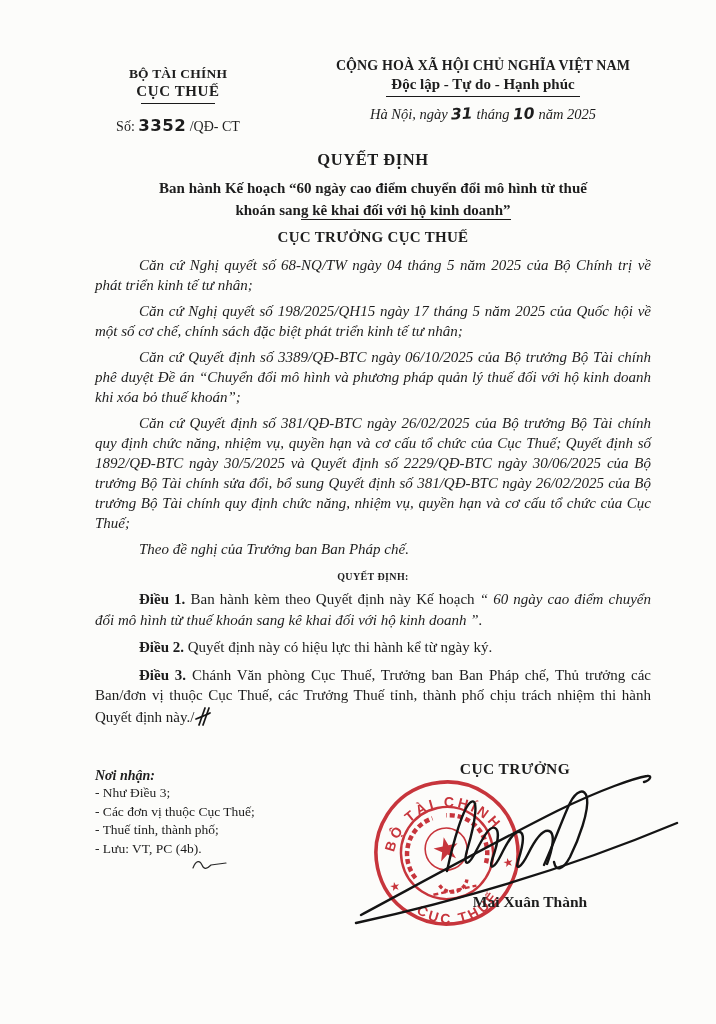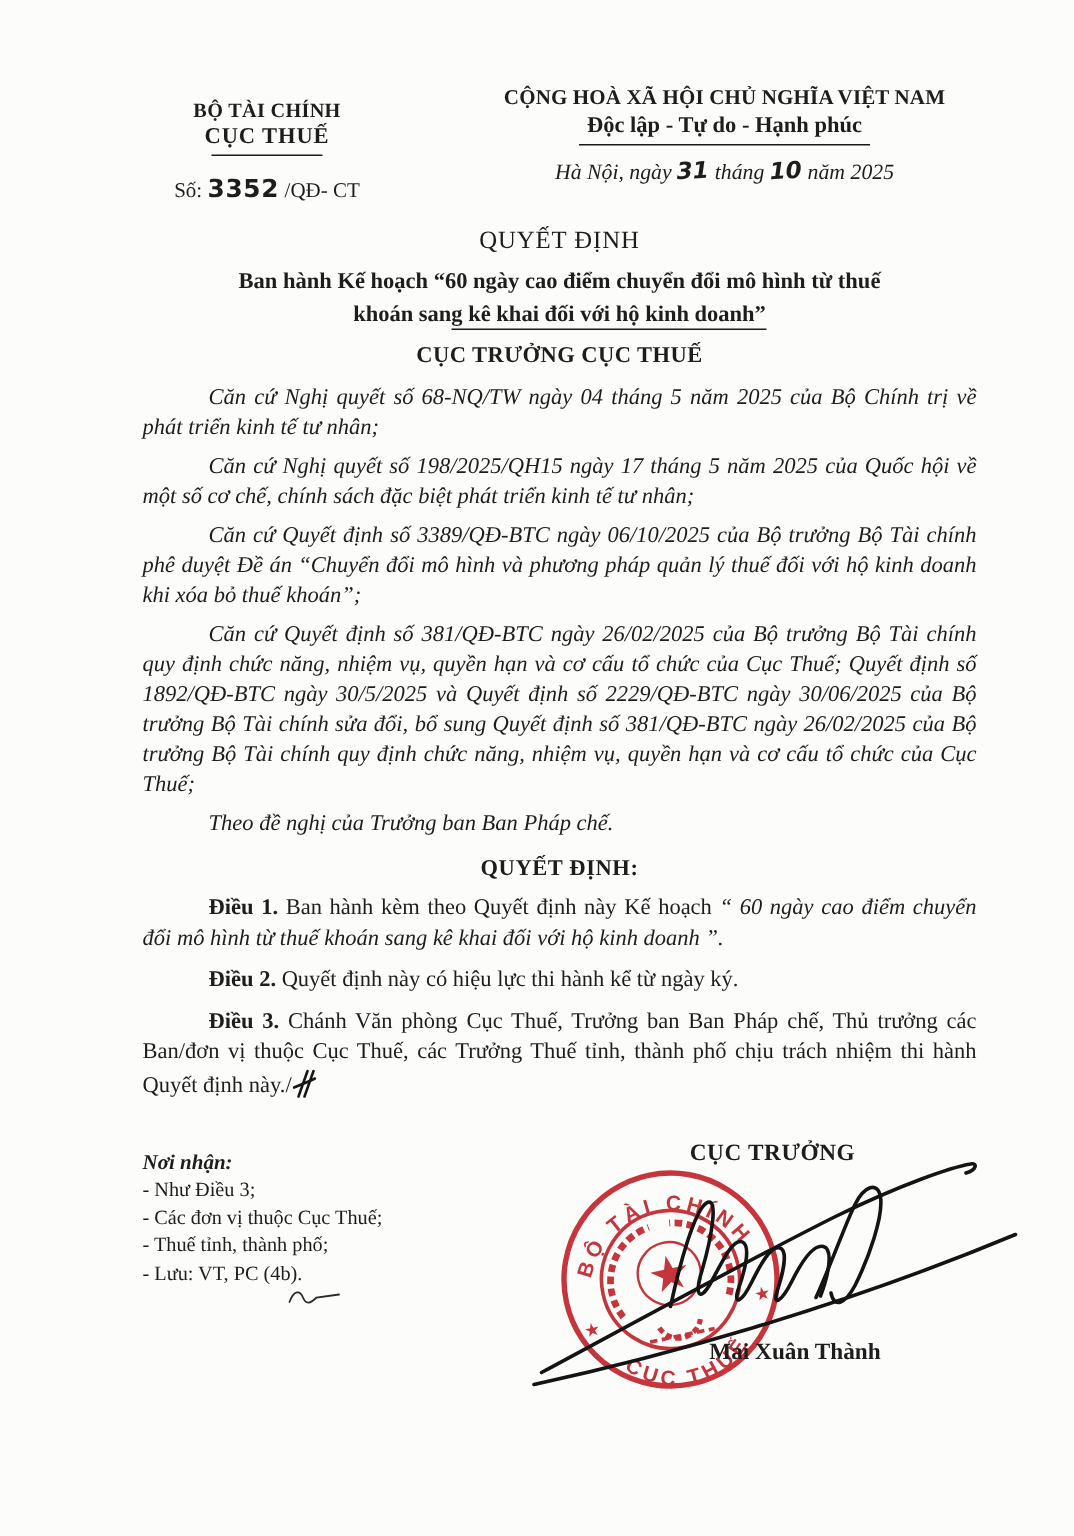--- a/index.html
+++ b/index.html
@@ -16,27 +16,27 @@
   .hl-rule{width:74px;border-bottom:1.5px solid #1a1a1a;margin:3px auto 0;}
   .hl3{margin-top:12px;font-size:14px;white-space:nowrap;}
   .hand-num{font-family:"DejaVu Sans",sans-serif;font-weight:700;font-size:16.5px;letter-spacing:.5px;}
   .hdr-right{position:absolute;top:58px;left:320px;width:326px;text-align:center;}
   .hr1{font-size:14px;font-weight:700;letter-spacing:.1px;white-space:nowrap;}
   .hr2{display:inline-block;font-size:15px;font-weight:700;border-bottom:1.5px solid #1a1a1a;padding:0 5px 3px;margin-top:2px;}
   .hr3{margin-top:8px;font-style:italic;font-size:14.5px;white-space:nowrap;}
   .hand{font-family:"DejaVu Sans",sans-serif;font-weight:700;font-style:italic;display:inline-block;transform:rotate(-3deg);font-size:15.5px;}
   
   .flow{position:absolute;top:150px;left:95px;width:556px;}
-  .t1{text-align:center;font-size:16.5px;font-weight:400;letter-spacing:.6px;}
+  .t1{text-align:center;font-size:16.5px;font-weight:700;letter-spacing:.6px;}
   .t2{text-align:center;font-size:15px;font-weight:700;line-height:22px;margin-top:7px;}
   .u-part{border-bottom:1.5px solid #1a1a1a;padding-bottom:1px;}
   .issuer{text-align:center;font-size:15px;font-weight:700;margin-top:8px;letter-spacing:.3px;}
   p.recital{margin:6px 0 0;text-indent:44px;text-align:justify;font-style:italic;font-size:15px;line-height:20px;}
   p.recital:first-of-type{margin-top:9px;}
-  .decision-h{text-align:center;font-weight:700;font-size:15px;margin-top:12px;letter-spacing:.4px;}
+  .decision-h{text-align:center;font-weight:700;font-size:10px;margin-top:12px;letter-spacing:.4px;}
   p.article{margin:7px 0 0;text-indent:44px;text-align:justify;font-size:15px;line-height:20.5px;}
   .art-label{font-weight:700;}
   .q{font-style:italic;}
   .paraph{vertical-align:-4px;margin-left:1px;}
   
   .footer-left{position:absolute;top:768px;left:95px;}
   .nn{font-size:14px;font-weight:700;font-style:italic;}
   .ri{font-size:13.5px;line-height:18.5px;}
   .squiggle{margin-left:95px;display:block;}
   .sig-block{position:absolute;top:755px;left:335px;width:375px;height:250px;}

